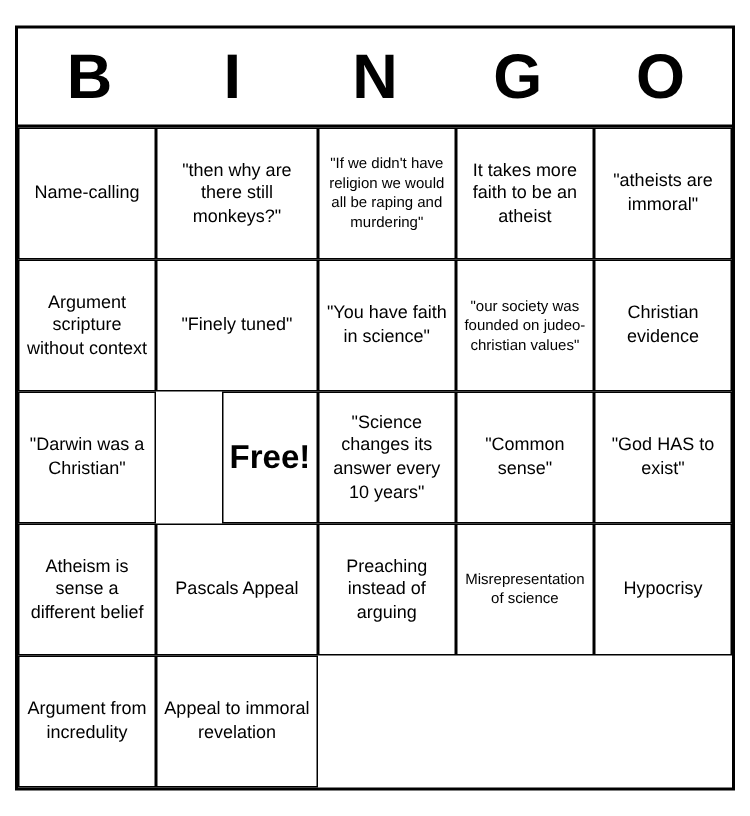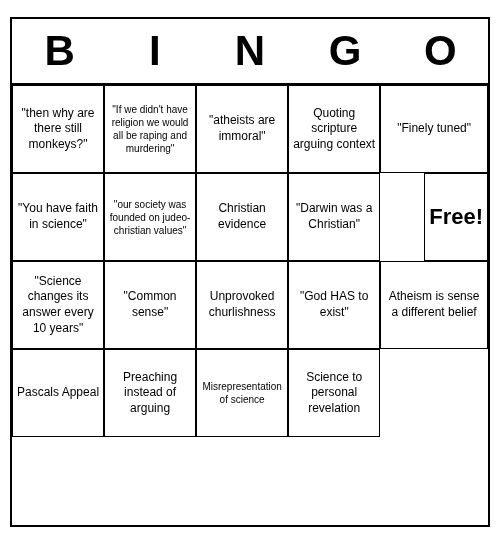--- a/index.html
+++ b/index.html
@@ -60,33 +60,36 @@
 
 <div class="bingo-card">
   <div class="bingo-title">
   <span>B</span>
       <span>I</span>
       <span>N</span>
       <span>G</span>
       <span>O</span>
     </div>
   <div class="bingo-grid">
+  <div class="bingo-cell">Name-calling</div>
       <div class="bingo-cell">"then why are there still monkeys?"</div>
       <div class="bingo-cell small-text">"If we didn't have religion we would all be raping and murdering"</div>
+      <div class="bingo-cell">It takes more faith to be an atheist</div>
       <div class="bingo-cell">"atheists are immoral"</div>
-      <div class="bingo-cell">Quoting scripture arguing context</div>
+      <div class="bingo-cell">Argument scripture without context</div>
       <div class="bingo-cell">"Finely tuned"</div>
       <div class="bingo-cell">"You have faith in science"</div>
       <div class="bingo-cell small-text">"our society was founded on judeo-christian values"</div>
       <div class="bingo-cell">Christian evidence</div>
       <div class="bingo-cell">"Darwin was a Christian"</div>
       <div class="bingo-cell free">Free!</div>
       <div class="bingo-cell">"Science changes its answer every 10 years"</div>
       <div class="bingo-cell">"Common sense"</div>
-      <div class="bingo-cell">Unprovoked churlishness</div>
       <div class="bingo-cell">"God HAS to exist"</div>
       <div class="bingo-cell">Atheism is sense a different belief</div>
       <div class="bingo-cell">Pascals Appeal</div>
       <div class="bingo-cell">Preaching instead of arguing</div>
       <div class="bingo-cell small-text">Misrepresentation of science</div>
-      <div class="bingo-cell">Science to personal revelation</div>
+      <div class="bingo-cell">Hypocrisy</div>
+      <div class="bingo-cell">Argument from incredulity</div>
+      <div class="bingo-cell">Appeal to immoral revelation</div>
     </div>
 </div>
 
 </body></html>

